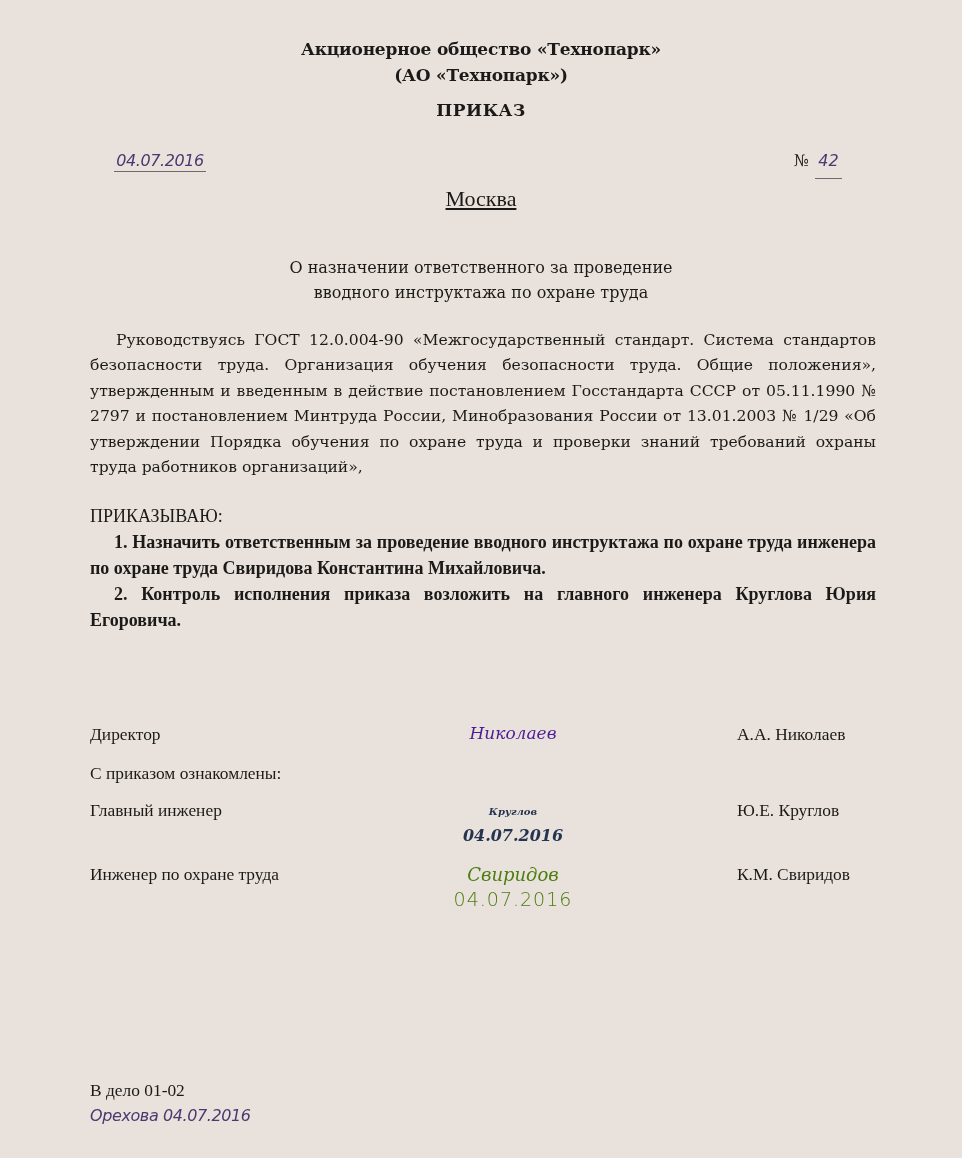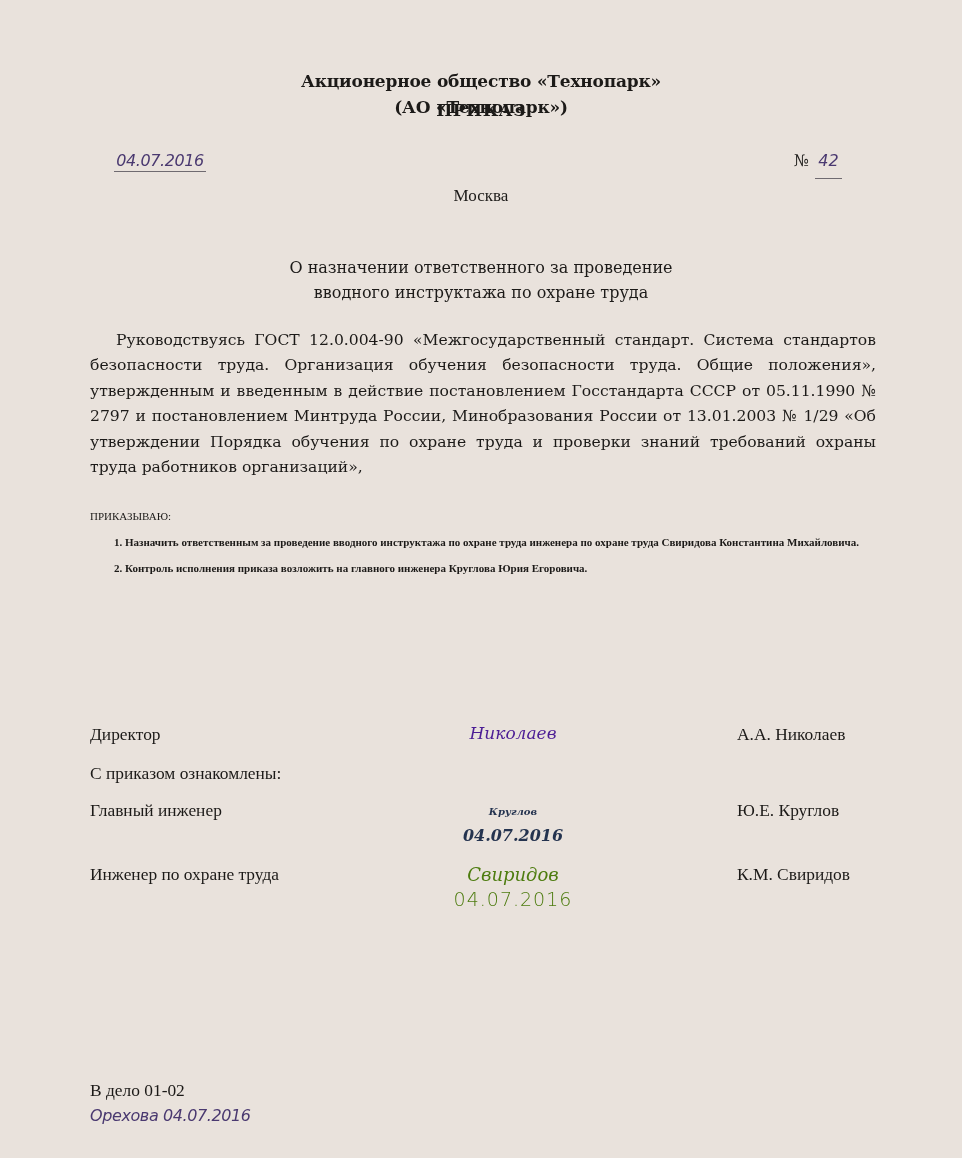--- a/index.html
+++ b/index.html
@@ -17,21 +17,20 @@
     }
     .abs { position: absolute; }
     .center { left: 0; width: 962px; text-align: center; }
 
     .org {
       top: 36px;
       font-weight: bold;
       font-size: 17px;
       line-height: 26px;
       letter-spacing: -0.2px;
-      margin-top: 32px;
     }
     .title {
       top: 100px;
       font-weight: bold;
       font-size: 17px;
       letter-spacing: 0.5px;
     }
     .date-field {
       left: 114px;
       top: 151px;
@@ -57,22 +56,23 @@
       border-bottom: 1px solid #6f6a70;
       font-family: "DejaVu Sans", "Liberation Sans", sans-serif;
       font-style: italic;
       font-size: 16px;
       color: #4a3970;
       text-align: center;
       padding-bottom: 8px;
     }
     .city {
       top: 186px;
-      font-size: 17px;
-      font-family: "Liberation Serif", serif;
+      font-size: 22px;
+      font-family: "Liberation Serif", serif;
+      text-decoration: underline;
     }
     .subject {
       top: 255px;
       font-size: 16px;
       line-height: 25px;
     }
     .preamble {
       left: 90px;
       top: 328px;
       width: 786px;
@@ -80,21 +80,21 @@
       line-height: 25.4px;
       text-align: justify;
       text-indent: 26px;
       margin: 0;
     }
     .order-block {
       left: 90px;
       top: 503px;
       width: 786px;
       font-family: "Liberation Serif", serif;
-      font-size: 11px;
+      font-size: 18px;
       line-height: 26px;
     }
     .order-item {
       text-align: justify;
       text-indent: 24px;
       margin: 0;
       font-weight: bold;
     }
     .sig-label {
       left: 90px;

